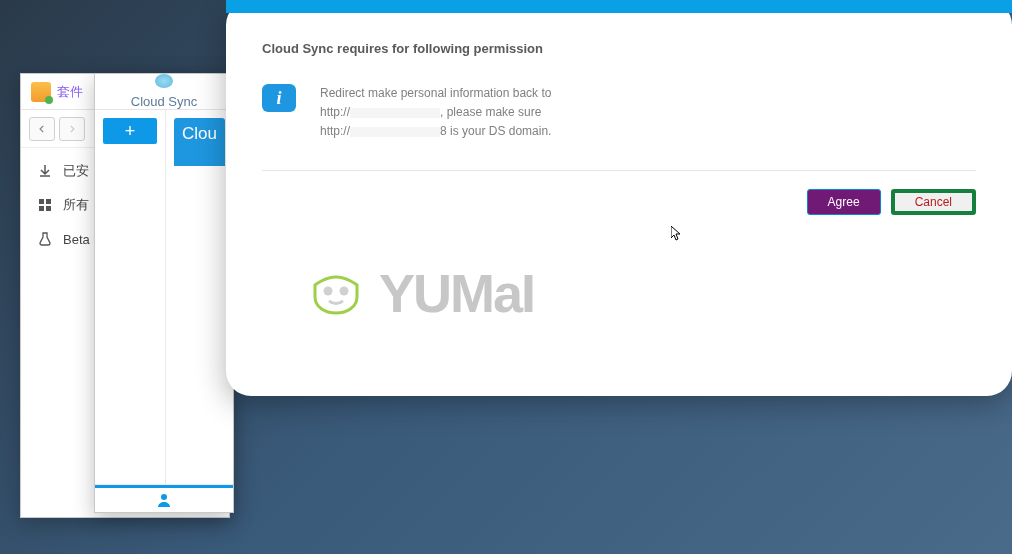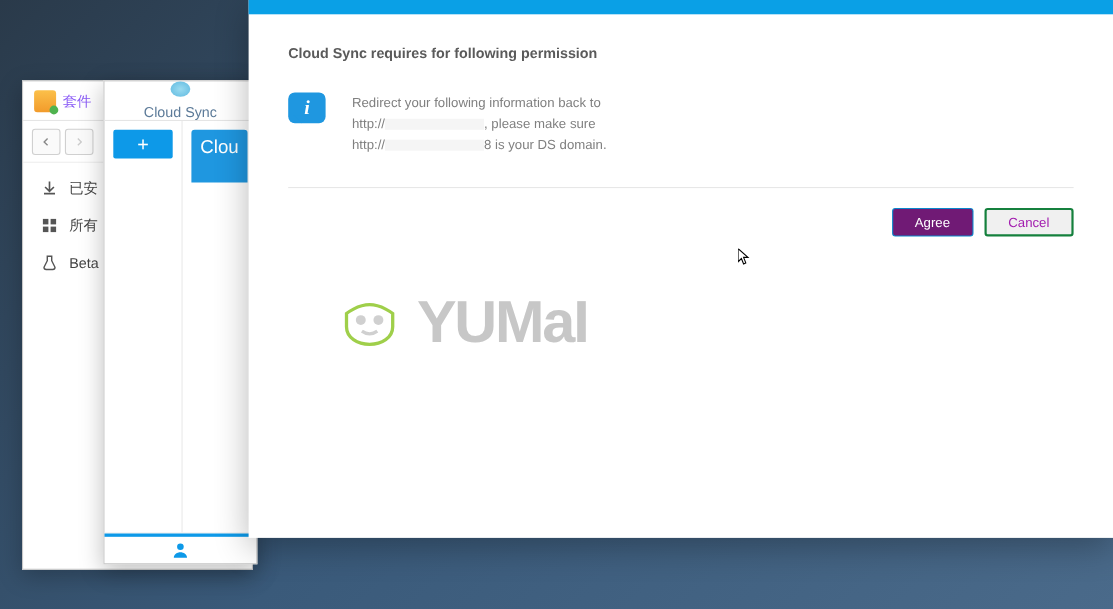--- a/index.html
+++ b/index.html
@@ -148,23 +148,24 @@
   border-top: 3px solid transparent;
 }
 .cs-foot-item.active { border-top-color: #0d99e8; }
 
 
 .dialog {
   position: absolute;
   left: 226px;
   top: 0;
   width: 786px;
-  height: 489px;
+  height: 396px;
   background: #fff;
   box-shadow: 0 8px 30px rgba(0,0,0,0.3);
+  border-radius: 25px;
 }
 .tabs-strip {
   height: 13px;
   background: #0aa0e6;
 }
 .dialog-body {
   padding: 28px 36px;
 }
 .dialog-title {
   color: #5a5a5a;
@@ -225,22 +226,22 @@
   font-size: 12px;
   cursor: pointer;
 }
 .btn-primary {
   background: #701a75;
   border: 1px solid #0a87cc;
   color: #fff;
 }
 .btn-default {
   background: #f0f0f0;
-  border: 2px solid #15803d;
-  color: #a21caf;
+  border: 4px solid #15803d;
+  color: #b91c1c;
 }
 
 
 .watermark {
   position: absolute;
   left: 305px;
   top: 262px;
   font-size: 54px;
   font-weight: 900;
   letter-spacing: -2px;
@@ -333,21 +334,21 @@
   </div>
 </div>
 
 <div class="dialog">
   <div class="tabs-strip"></div>
   <div class="dialog-body">
     <div class="dialog-title">Cloud Sync requires for following permission</div>
     <div class="info-row">
       <div class="info-icon">i</div>
       <div class="info-text">
-        <span>Redirect your following information back to</span><br>
+        <span>Redirect make personal information back to</span><br>
         <span>http://</span><span class="redact"></span><span>, please make sure</span><br>
         <span>http://</span><span class="redact"></span><span>8 is your DS domain.</span>
       </div>
     </div>
     <div class="btn-row">
       <button class="btn btn-primary">Agree</button>
       <button class="btn btn-default">Cancel</button>
     </div>
   </div>
 </div>

